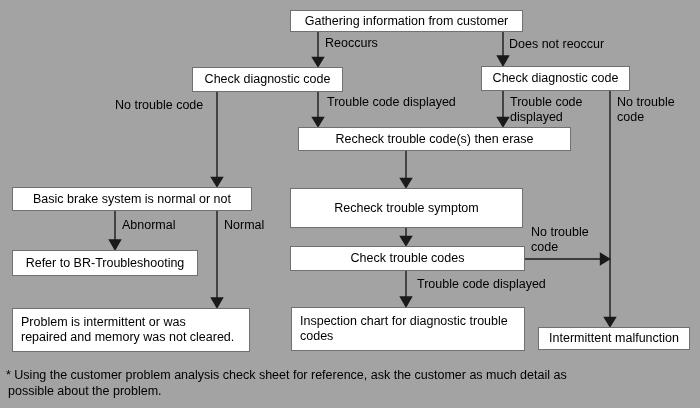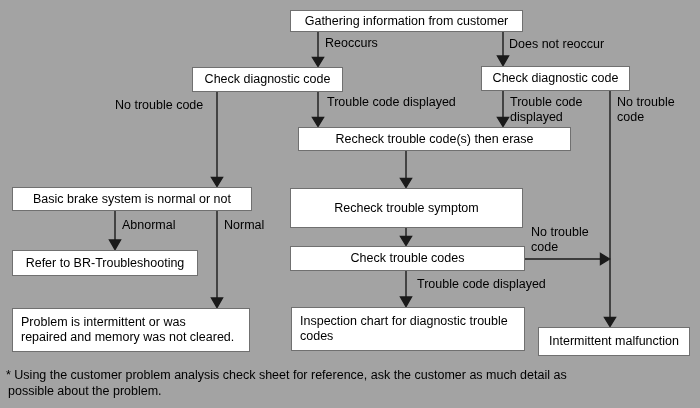--- a/index.html
+++ b/index.html
@@ -112,21 +112,21 @@
   <div class="box multiline" style="left:291px;top:307px;width:234px;height:44px;">Inspection chart for diagnostic trouble
 codes</div>
 
   <div class="box" style="left:12px;top:187px;width:240px;height:24px;">Basic brake system is normal or not</div>
 
   <div class="box" style="left:12px;top:250px;width:186px;height:26px;">Refer to BR-Troubleshooting</div>
 
   <div class="box multiline" style="left:12px;top:308px;width:238px;height:44px;">Problem is intermittent or was
 repaired and memory was not cleared.</div>
 
-  <div class="box" style="left:538px;top:327px;width:152px;height:29px;">Intermittent malfunction</div>
+  <div class="box" style="left:538px;top:327px;width:152px;height:23px;">Intermittent malfunction</div>
 
   <div class="lbl" style="left:325px;top:36px;">Reoccurs</div>
 
   <div class="lbl" style="left:509px;top:37px;">Does not reoccur</div>
 
   <div class="lbl" style="left:115px;top:98px;">No trouble code</div>
 
   <div class="lbl" style="left:327px;top:95px;">Trouble code displayed</div>
 
   <div class="lbl wrap" style="left:510px;top:95px;">Trouble code

